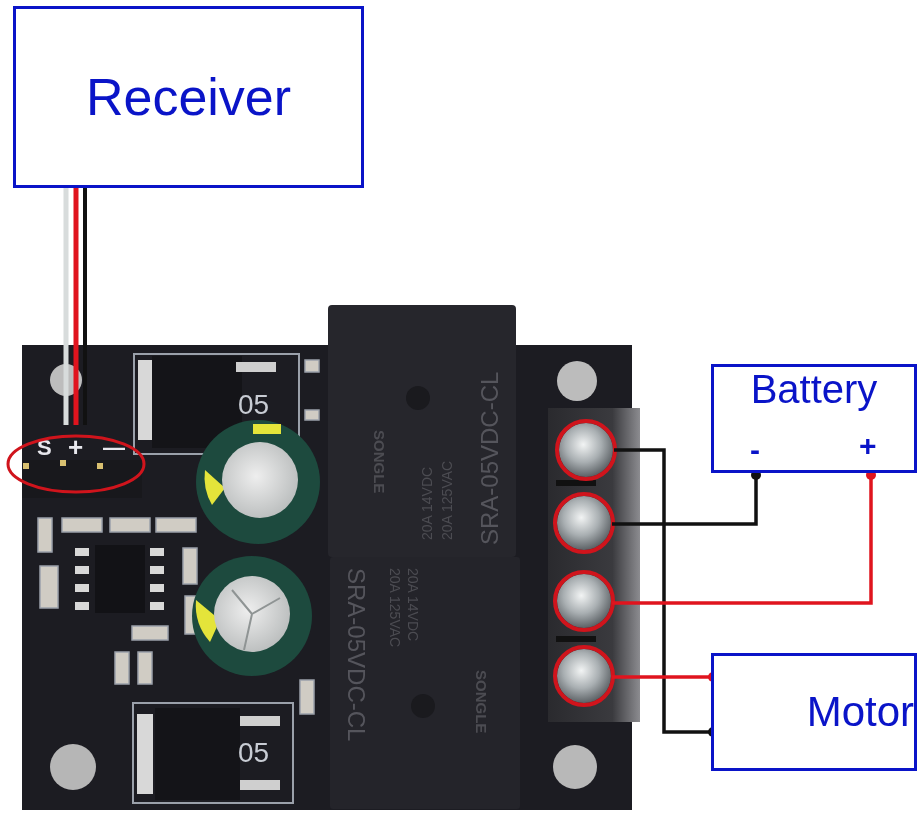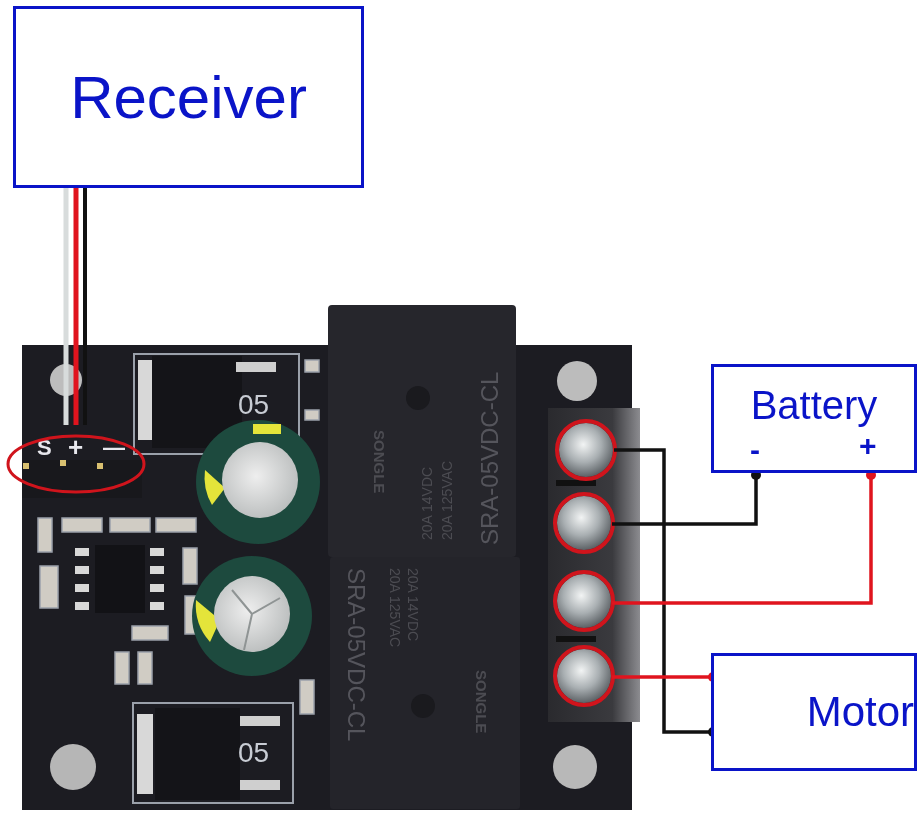--- a/index.html
+++ b/index.html
@@ -2,23 +2,23 @@
 <html><head>
 <meta charset="utf-8">
 <style>
   html, body { margin: 0; padding: 0; background: #ffffff; }
   body { width: 924px; height: 827px; position: relative; overflow: hidden;
          font-family: "Liberation Sans", sans-serif; }
   #stage { position: absolute; left: 0; top: 0; width: 924px; height: 827px; }
   .label-box { position: absolute; box-sizing: border-box; border: 3px solid #0a14c8;
                background: #ffffff; color: #0a14c8; display: flex; align-items: center;
                justify-content: center; font-family: "Liberation Sans", sans-serif; }
-  #receiver-box { left: 13px; top: 6px; width: 351px; height: 182px; font-size: 60px; }
+  #receiver-box { left: 13px; top: 6px; width: 351px; height: 182px; font-size: 52px; }
   #battery-box { left: 711px; top: 364px; width: 206px; height: 109px; font-size: 40px;
-                 align-items: flex-start; padding-top: 16px; }
+                 align-items: flex-start; padding-top: 0; }
   #motor-box { left: 711px; top: 653px; width: 206px; height: 118px; font-size: 42px; justify-content: flex-end; }
   .pol { position: absolute; font-size: 30px; color: #0a14c8; font-weight: bold; }
   #bat-minus { left: 36px; top: 66px; }
   #bat-plus { left: 145px; top: 62px; }
 </style>
 </head>
 <body>
 
 <svg id="stage" viewBox="0 0 924 827" xmlns="http://www.w3.org/2000/svg">
   <defs>

